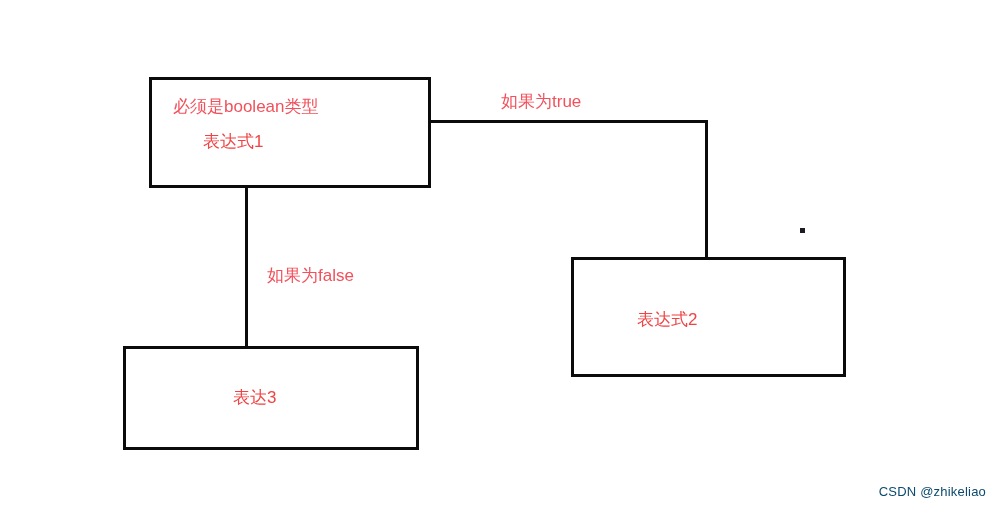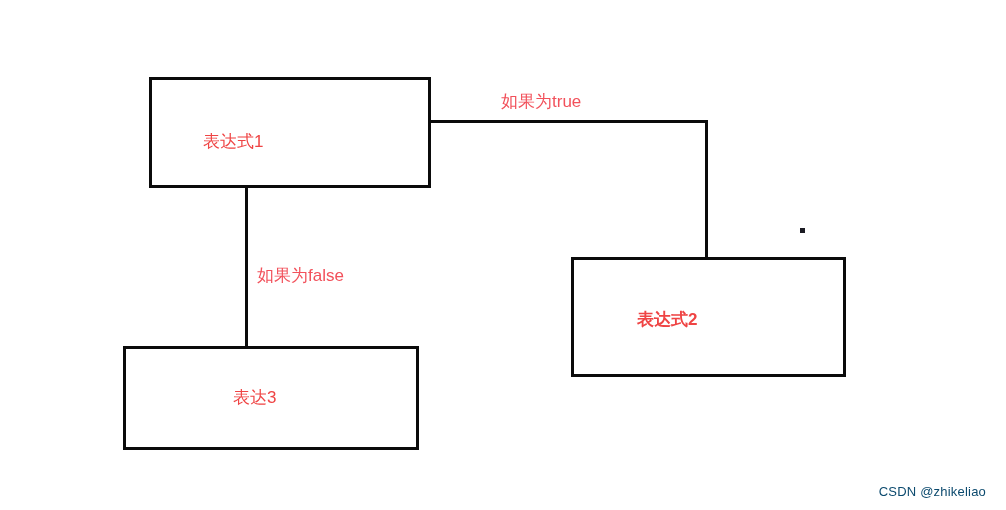--- a/index.html
+++ b/index.html
@@ -38,27 +38,27 @@
   }
   .text-red {
     color: #f2515b;
     font-size: 17px;
   }
 
   
   #cond-note  { left: 173px; top: 98px; }
   #cond-expr  { left: 203px; top: 133px; }
   
-  #true-expr  { left: 637px; top: 311px; font-weight: bold; }
+  #true-expr  { left: 637px; top: 311px; }
   
   #false-expr { left: 193px; top: 389px; margin-left: 40px; }
 
   
   #label-true  { position: absolute; left: 469px; top: 90px;  white-space: nowrap; margin-left: 32px; }
-  #label-false { position: absolute; left: 257px; top: 264px; white-space: nowrap; }
+  #label-false { position: absolute; left: 267px; top: 264px; white-space: nowrap; }
 
   
   .line {
     position: absolute;
     background: #0b0b0b;
   }
   .line-h { height: 3px; }
   .line-v { width: 3px; }
 
   
@@ -88,20 +88,21 @@
     letter-spacing: 0.2px;
     text-align: right;
   }
 </style>
 </head>
 <body>
 
 <div id="canvas">
 
   <div class="box" id="box-condition"></div>
+  <div class="box-text text-red" id="cond-note">必须是boolean类型</div>
   <div class="box-text text-dark" id="cond-expr">表达式1</div>
 
   <div class="box" id="box-true"></div>
   <div class="box-text text-dark" id="true-expr">表达式2</div>
 
   <div class="box" id="box-false"></div>
   <div class="box-text text-dark" id="false-expr">表达3</div>
 
   <div class="line line-h" id="true-seg-h"></div>
   <div class="line line-v" id="true-seg-v"></div>

